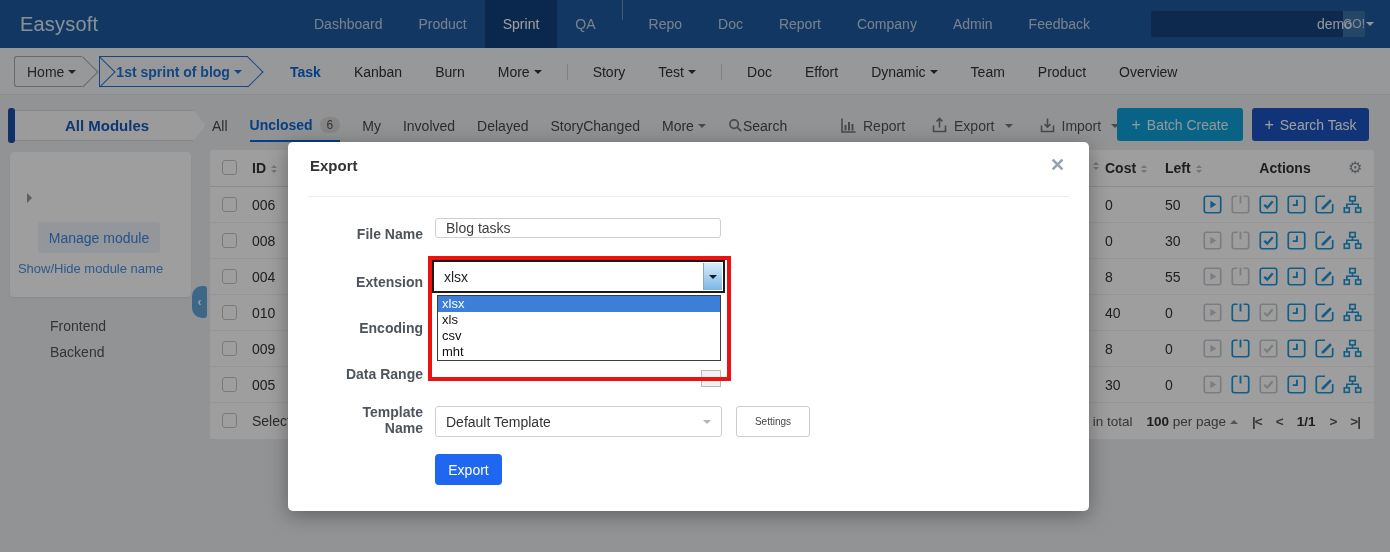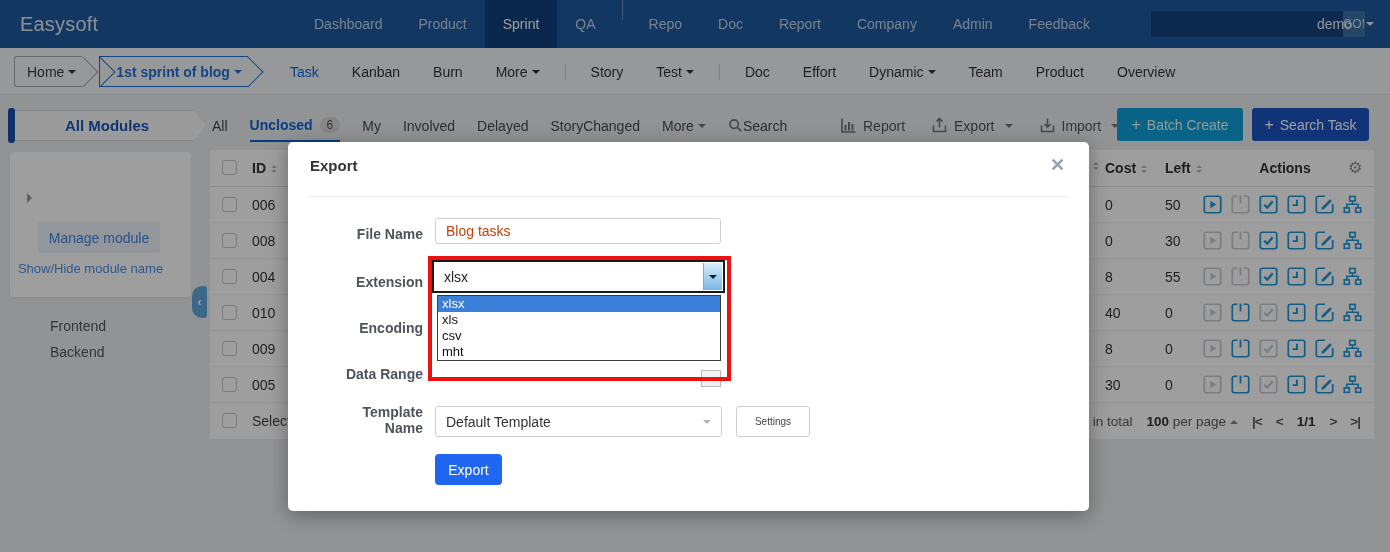--- a/index.html
+++ b/index.html
@@ -37,21 +37,21 @@
   .tag::after{content:"";position:absolute;right:-11.5px;top:4px;width:21px;height:21px;
     border-top:1px solid #a8a8a8;border-right:1px solid #a8a8a8;transform:rotate(45deg)}
   .tag.home{color:#3a3a3a;border-radius:3px 0 0 3px}
   .tag.sprint{margin-left:17px;color:#2271d3;font-weight:bold;border-color:#2271d3;padding-left:16px}
   .tag.sprint::before{content:"";position:absolute;left:-11.5px;top:4px;width:21px;height:21px;
     border-top:1px solid #2271d3;border-right:1px solid #2271d3;transform:rotate(45deg)}
   .tag.sprint::after{border-color:#2271d3}
   .menu{position:absolute;left:290px;top:48px;height:47px;display:flex;align-items:center;
     gap:33px;font-size:14px;color:#333}
   .menu .mitem{cursor:pointer;display:flex;align-items:center}
-  .menu .mitem.active{color:#0b66d6;font-weight:normal}
+  .menu .mitem.active{color:#0b66d6;font-weight:bold}
   .menu .vsep{width:1px;height:16px;background:#cfcfcf;margin:0 -8px}
 
   
   .ribbon{position:absolute;left:8px;top:110px;width:198px;height:31px;background:#fafbfc;
     border:1px solid #d8d8d8;display:flex;align-items:center;justify-content:center;
     color:#1b57b8;font-weight:bold;font-size:15px;
     clip-path:polygon(0 0,calc(100% - 13px) 0,100% 50%,calc(100% - 13px) 100%,0 100%);cursor:pointer}
   .ribbon-accent{position:absolute;left:8px;top:108px;width:7px;height:35px;background:#1b4fa8;border-radius:3px}
   .filters{position:absolute;left:212px;top:109px;height:33px;display:flex;align-items:center;
     gap:22px;font-size:14px;color:#4a4a4a}
@@ -112,22 +112,22 @@
 
   
   .overlay{position:absolute;inset:0;background:rgba(0,0,0,.38);z-index:40}
   .modal{position:absolute;left:288px;top:142px;width:801px;height:369px;background:#fff;
     border-radius:5px;z-index:60;box-shadow:0 4px 20px rgba(0,0,0,.35)}
   .mtitle{position:absolute;left:22px;top:15px;font-size:15px;font-weight:bold;color:#333}
   .mclose{position:absolute;right:24px;top:12px;font-size:18px;color:#93a1b1;font-weight:bold;cursor:pointer}
   .mdivider{position:absolute;left:20px;right:20px;top:54px;height:1px;background:#ececec}
   .mlabel{position:absolute;left:0;width:135px;text-align:right;font-weight:bold;
     color:#4e545b;font-size:14px}
-  .input-file{position:absolute;left:147px;top:76px;width:286px;height:26px;border:1px solid #cfcfcf;
-    border-radius:3px;padding:0 10px;display:flex;align-items:center;font-size:14px;color:#c2410c;cursor:text}
+  .input-file{position:absolute;left:147px;top:76px;width:286px;height:20px;border:1px solid #cfcfcf;
+    border-radius:3px;padding:0 10px;display:flex;align-items:center;font-size:14px;color:#404040;cursor:text}
   .select-ext{position:absolute;left:144px;top:118px;width:293px;height:33px;border:2px solid #1a1a1a;
     background:#fff;display:flex;align-items:center;padding-left:10px;font-size:14px;color:#222;cursor:pointer}
   .extbtn{position:absolute;right:1px;top:1px;bottom:1px;width:19px;
     background:linear-gradient(#d9edfb,#79b7e6);border-left:1px solid #8aa6bd;
     display:flex;align-items:center;justify-content:center}
   .extbtn .dn{width:0;height:0;border:4px solid transparent;border-top-color:#1c1c1c;transform:translateY(2px)}
   .optlist{position:absolute;left:149px;top:153px;width:284px;background:#fff;
     border:1px solid #3c3c3c;z-index:2}
   .opt{height:16px;line-height:16px;padding-left:4px;font-size:13px;color:#111;cursor:pointer}
   .opt.sel{background:#3b7fd8;color:#fff}

